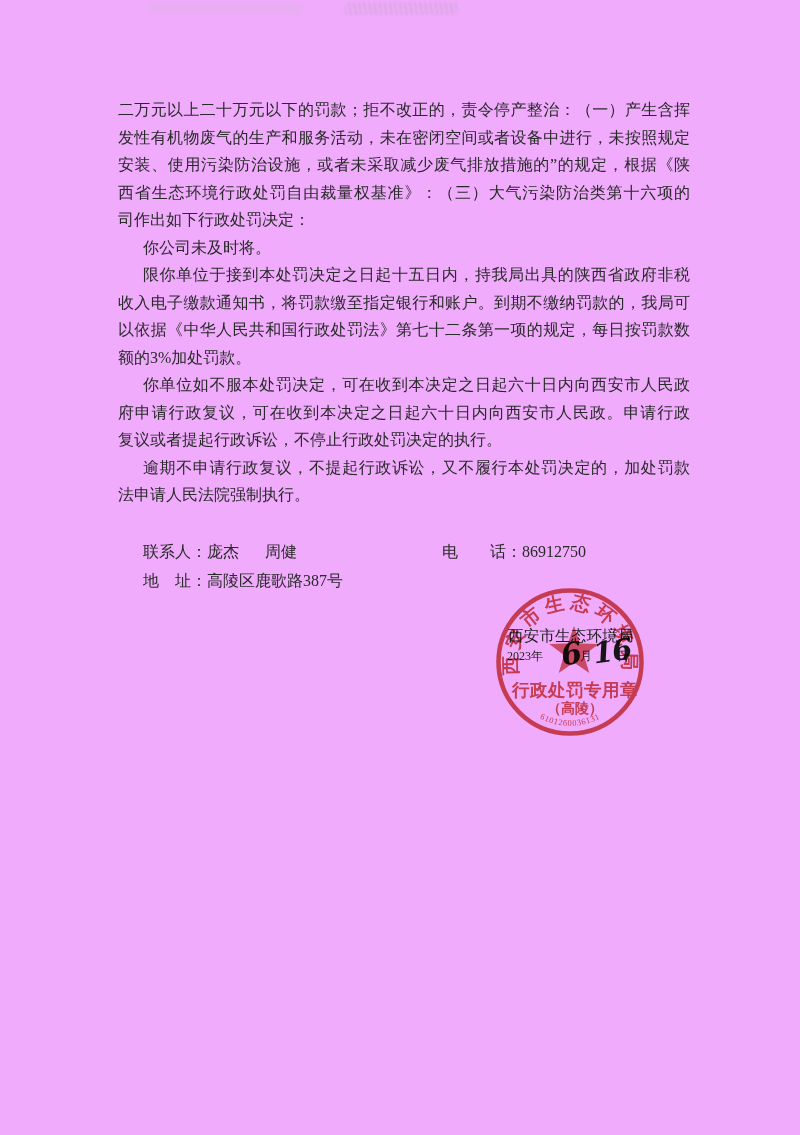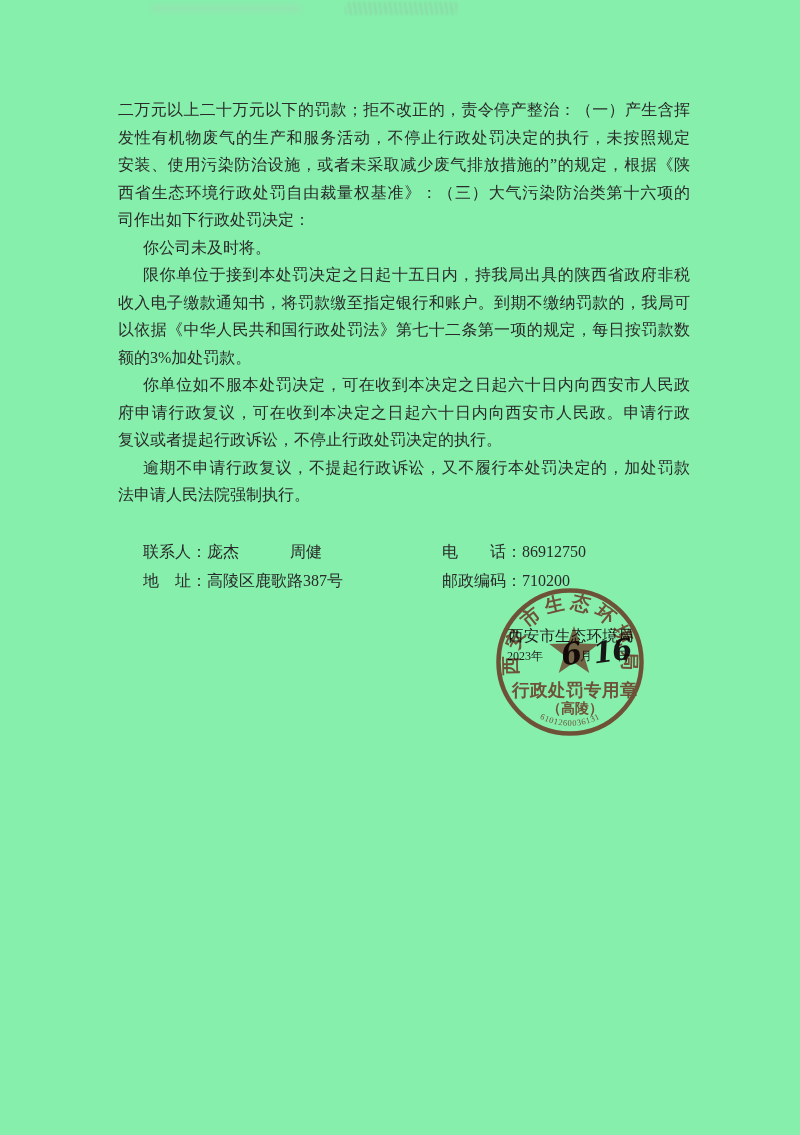--- a/index.html
+++ b/index.html
@@ -1,37 +1,37 @@
 <!DOCTYPE html>
 <html><head>
 <meta charset="utf-8">
 <style>
   html,body{margin:0;padding:0;background:#ffffff;}
   .page{
-    position:relative;width:800px;height:1135px;background:#86efac;overflow:hidden;
+    position:relative;width:800px;height:1135px;background:#f0abfc;overflow:hidden;
     font-family:"Liberation Serif","DejaVu Serif",serif;color:#2a2a2a;
   }
   
   .smudge-a{position:absolute;left:150px;top:4px;width:152px;height:9px;
     background:#bdbdbd;opacity:.16;filter:blur(2px);border-radius:4px;}
   .smudge-b{position:absolute;left:345px;top:2px;width:112px;height:13px;
     background:repeating-linear-gradient(80deg,#9a9a9a 0 2px,transparent 2px 5px);
     opacity:.30;filter:blur(1.2px);border-radius:3px;}
   
   .doc-lines{position:absolute;left:118px;top:96px;width:572px;
     font-size:16px;line-height:27.5px;}
   .line{text-align:justify;}
   .line.just{text-align-last:justify;}
   .line.ind{text-indent:25px;}
   
   .contact{position:absolute;left:143px;top:537px;width:547px;
     font-size:16px;line-height:29px;}
   .contact .row{display:flex;}
   .contact .col-left{width:299px;}
-  .contact .gap{margin-left:51px;}
+  .contact .gap{margin-left:26px;}
   
   .stamp-area{position:absolute;left:470px;top:562px;width:200px;height:200px;}
   .sig-agency{position:absolute;left:38px;top:64px;font-size:15.5px;
     letter-spacing:.2px;color:#1d1d1d;white-space:nowrap;}
   .sig-date{position:absolute;left:0;top:86px;width:200px;height:44px;color:#1b1b1b;}
   .sig-date span{position:absolute;font-size:12px;white-space:nowrap;}
   .sig-date .p-year{left:37px;top:0;}
   .sig-date .p-month-label{left:110px;top:0;}
   .sig-date .p-day-label{left:147px;top:0;}
   .hand{font-family:"DejaVu Serif",serif;font-style:italic;font-weight:bold;color:#161616;}
@@ -42,21 +42,21 @@
 </head>
 <body>
 
 <div class="page">
 
   <div class="smudge-a"></div>
   <div class="smudge-b"></div>
 
   <div class="doc-lines">
       <div class="line just">二万元以上二十万元以下的罚款；拒不改正的，责令停产整治：（一）产生含挥</div>
-      <div class="line just">发性有机物废气的生产和服务活动，不停止行政处罚决定的执行，未按照规定</div>
+      <div class="line just">发性有机物废气的生产和服务活动，未在密闭空间或者设备中进行，未按照规定</div>
       <div class="line just">安装、使用污染防治设施，或者未采取减少废气排放措施的”的规定，根据《陕</div>
       <div class="line just">西省生态环境行政处罚自由裁量权基准》：（三）大气污染防治类第十六项的</div>
       <div class="line">司作出如下行政处罚决定：</div>
       <div class="line ind">你公司未及时将。</div>
       <div class="line ind just">限你单位于接到本处罚决定之日起十五日内，持我局出具的陕西省政府非税</div>
       <div class="line just">收入电子缴款通知书，将罚款缴至指定银行和账户。到期不缴纳罚款的，我局可</div>
       <div class="line just">以依据《中华人民共和国行政处罚法》第七十二条第一项的规定，每日按罚款数</div>
       <div class="line">额的3%加处罚款。</div>
       <div class="line ind just">你单位如不服本处罚决定，可在收到本决定之日起六十日内向西安市人民政</div>
       <div class="line just">府申请行政复议，可在收到本决定之日起六十日内向西安市人民政。申请行政</div>
@@ -70,23 +70,20 @@
       <div class="col-left">
         <span>联系人：</span><span>庞杰</span><span class="gap">周健</span>
       </div>
       <div>
         <span>电　　话：</span><span>86912750</span>
       </div>
     </div>
     <div class="row">
       <div class="col-left">
         <span>地　址：</span><span>高陵区鹿歌路387号</span>
-      </div>
-      <div>
-        <span>邮政编码：</span><span>710200</span>
       </div>
     </div>
   </div>
 
   <div class="stamp-area">
     <div class="sig-agency">西安市生态环境局</div>
     <div class="sig-date">
       <span class="p-year">2023年</span>
       <span class="hand h-month">6</span>
       <span class="p-month-label">月</span>

